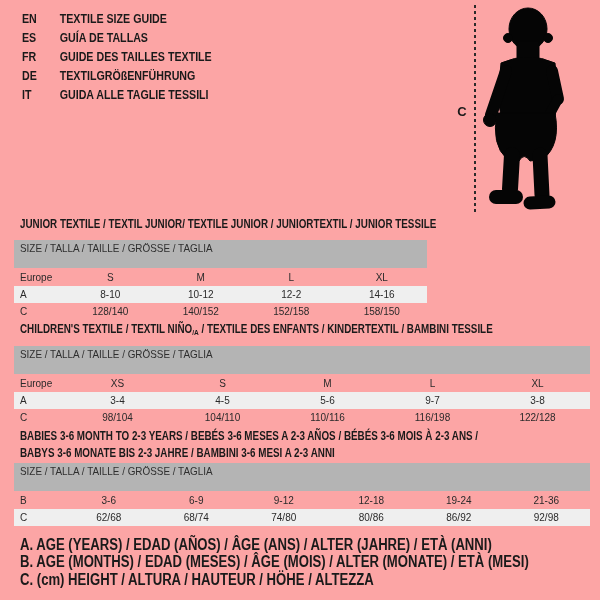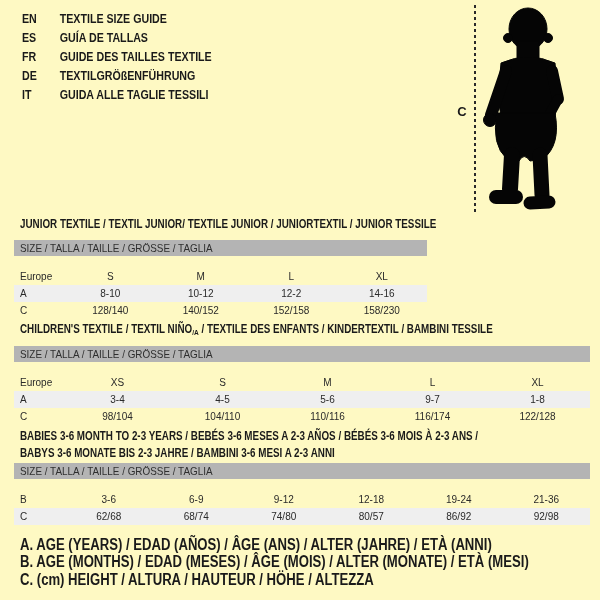--- a/index.html
+++ b/index.html
@@ -1,16 +1,16 @@
 <!DOCTYPE html>
 <html><head>
 <meta charset="utf-8">
 <style>
   html,body{margin:0;padding:0;background:#fff;}
-  .page{position:relative;width:600px;height:600px;background:#fef9c3;overflow:hidden;
+  .page{position:relative;width:600px;height:600px;background:#fca5a5;overflow:hidden;
         font-family:"Liberation Sans",sans-serif;color:#1a1a1a;}
 
   
   .cond{transform:scaleX(0.82);transform-origin:0 50%;white-space:nowrap;font-weight:700;}
 
   
   .lang-block{position:absolute;left:22px;top:9px;}
   .lang-row{display:flex;height:19px;align-items:center;font-size:13px;}
   .lang-code{display:inline-block;width:46px;}
 
@@ -20,22 +20,22 @@
   .fig-label{position:absolute;left:455px;top:104px;width:14px;text-align:center;
              font-weight:700;font-size:13px;}
   .baby{position:absolute;left:483px;top:7px;width:84px;height:204px;}
 
   
   .sec-title{position:absolute;font-size:12px;line-height:17px;}
   .sub{font-size:8px;vertical-align:-2px;}
 
   
   .tbl-wrap{position:absolute;}
-  .size-bar{height:16px;line-height:16px;background:#b4b4b4;color:#2e2e2e;
-            font-size:11px;padding-left:6px;margin-bottom:12px;}
+  .size-bar{height:28px;line-height:16px;background:#b4b4b4;color:#2e2e2e;
+            font-size:11px;padding-left:6px;margin-bottom:1px;}
   .size-bar span{display:inline-block;transform:scaleX(0.9);transform-origin:0 50%;white-space:nowrap;}
   table.size{width:100%;table-layout:fixed;border-collapse:collapse;}
   table.size td{height:17px;font-size:10px;color:#2a2a2a;text-align:center;padding:0;
                 white-space:nowrap;overflow:hidden;}
   table.size td.rowlabel{text-align:left;padding-left:6px;}
   table.size tbody tr:nth-child(2){background:#efefef;}
 
   
   .notes{position:absolute;left:20px;top:536px;font-size:16px;line-height:17.3px;}
 </style>
@@ -121,21 +121,21 @@
             <td>8-10</td>
             <td>10-12</td>
             <td>12-2</td>
             <td>14-16</td>
           </tr>
           <tr>
             <td class="rowlabel">C</td>
             <td>128/140</td>
             <td>140/152</td>
             <td>152/158</td>
-            <td>158/230</td>
+            <td>158/150</td>
           </tr>
         </tbody>
       </table>
   </div>
 
   <div class="sec-title cond" style="left:20px;top:321px;">
     <span>CHILDREN'S TEXTILE / TEXTIL NIÑO</span><span class="sub">/A</span><span> / TEXTILE DES ENFANTS / KINDERTEXTIL / BAMBINI TESSILE</span>
   </div>
   <div class="tbl-wrap" style="left:14px;top:346px;width:576px;">
     <div class="size-bar">
@@ -158,28 +158,28 @@
             <td>M</td>
             <td>L</td>
             <td>XL</td>
           </tr>
           <tr>
             <td class="rowlabel">A</td>
             <td>3-4</td>
             <td>4-5</td>
             <td>5-6</td>
             <td>9-7</td>
-            <td>1-8</td>
+            <td>3-8</td>
           </tr>
           <tr>
             <td class="rowlabel">C</td>
             <td>98/104</td>
             <td>104/110</td>
             <td>110/116</td>
-            <td>116/174</td>
+            <td>116/198</td>
             <td>122/128</td>
           </tr>
         </tbody>
       </table>
   </div>
 
   <div class="sec-title cond" style="left:20px;top:428px;">
     <div>BABIES 3-6 MONTH TO 2-3 YEARS / BEBÉS 3-6 MESES A 2-3 AÑOS / BÉBÉS 3-6 MOIS À 2-3 ANS /</div>
     <div>BABYS 3-6 MONATE BIS 2-3 JAHRE / BAMBINI 3-6 MESI A 2-3 ANNI</div>
   </div>
@@ -205,21 +205,21 @@
             <td>9-12</td>
             <td>12-18</td>
             <td>19-24</td>
             <td>21-36</td>
           </tr>
           <tr>
             <td class="rowlabel">C</td>
             <td>62/68</td>
             <td>68/74</td>
             <td>74/80</td>
-            <td>80/57</td>
+            <td>80/86</td>
             <td>86/92</td>
             <td>92/98</td>
           </tr>
         </tbody>
       </table>
   </div>
 
   <div class="notes">
     <div class="cond">A. AGE (YEARS) / EDAD (AÑOS) / ÂGE (ANS) / ALTER (JAHRE) / ETÀ (ANNI)</div>
     <div class="cond">B. AGE (MONTHS) / EDAD (MESES) / ÂGE (MOIS) / ALTER (MONATE) / ETÀ (MESI)</div>

